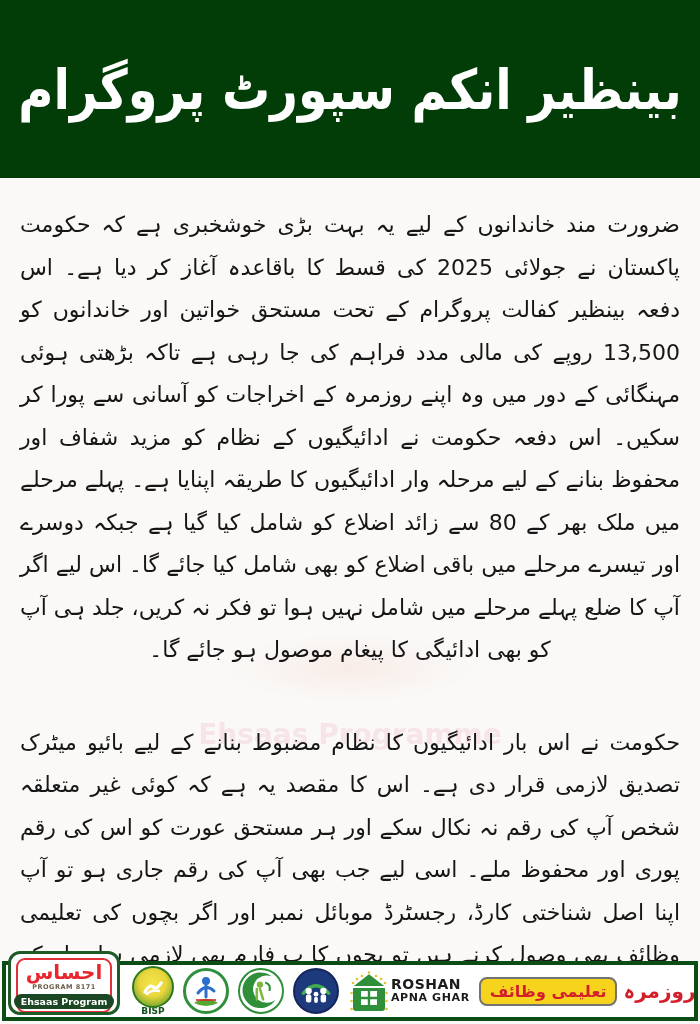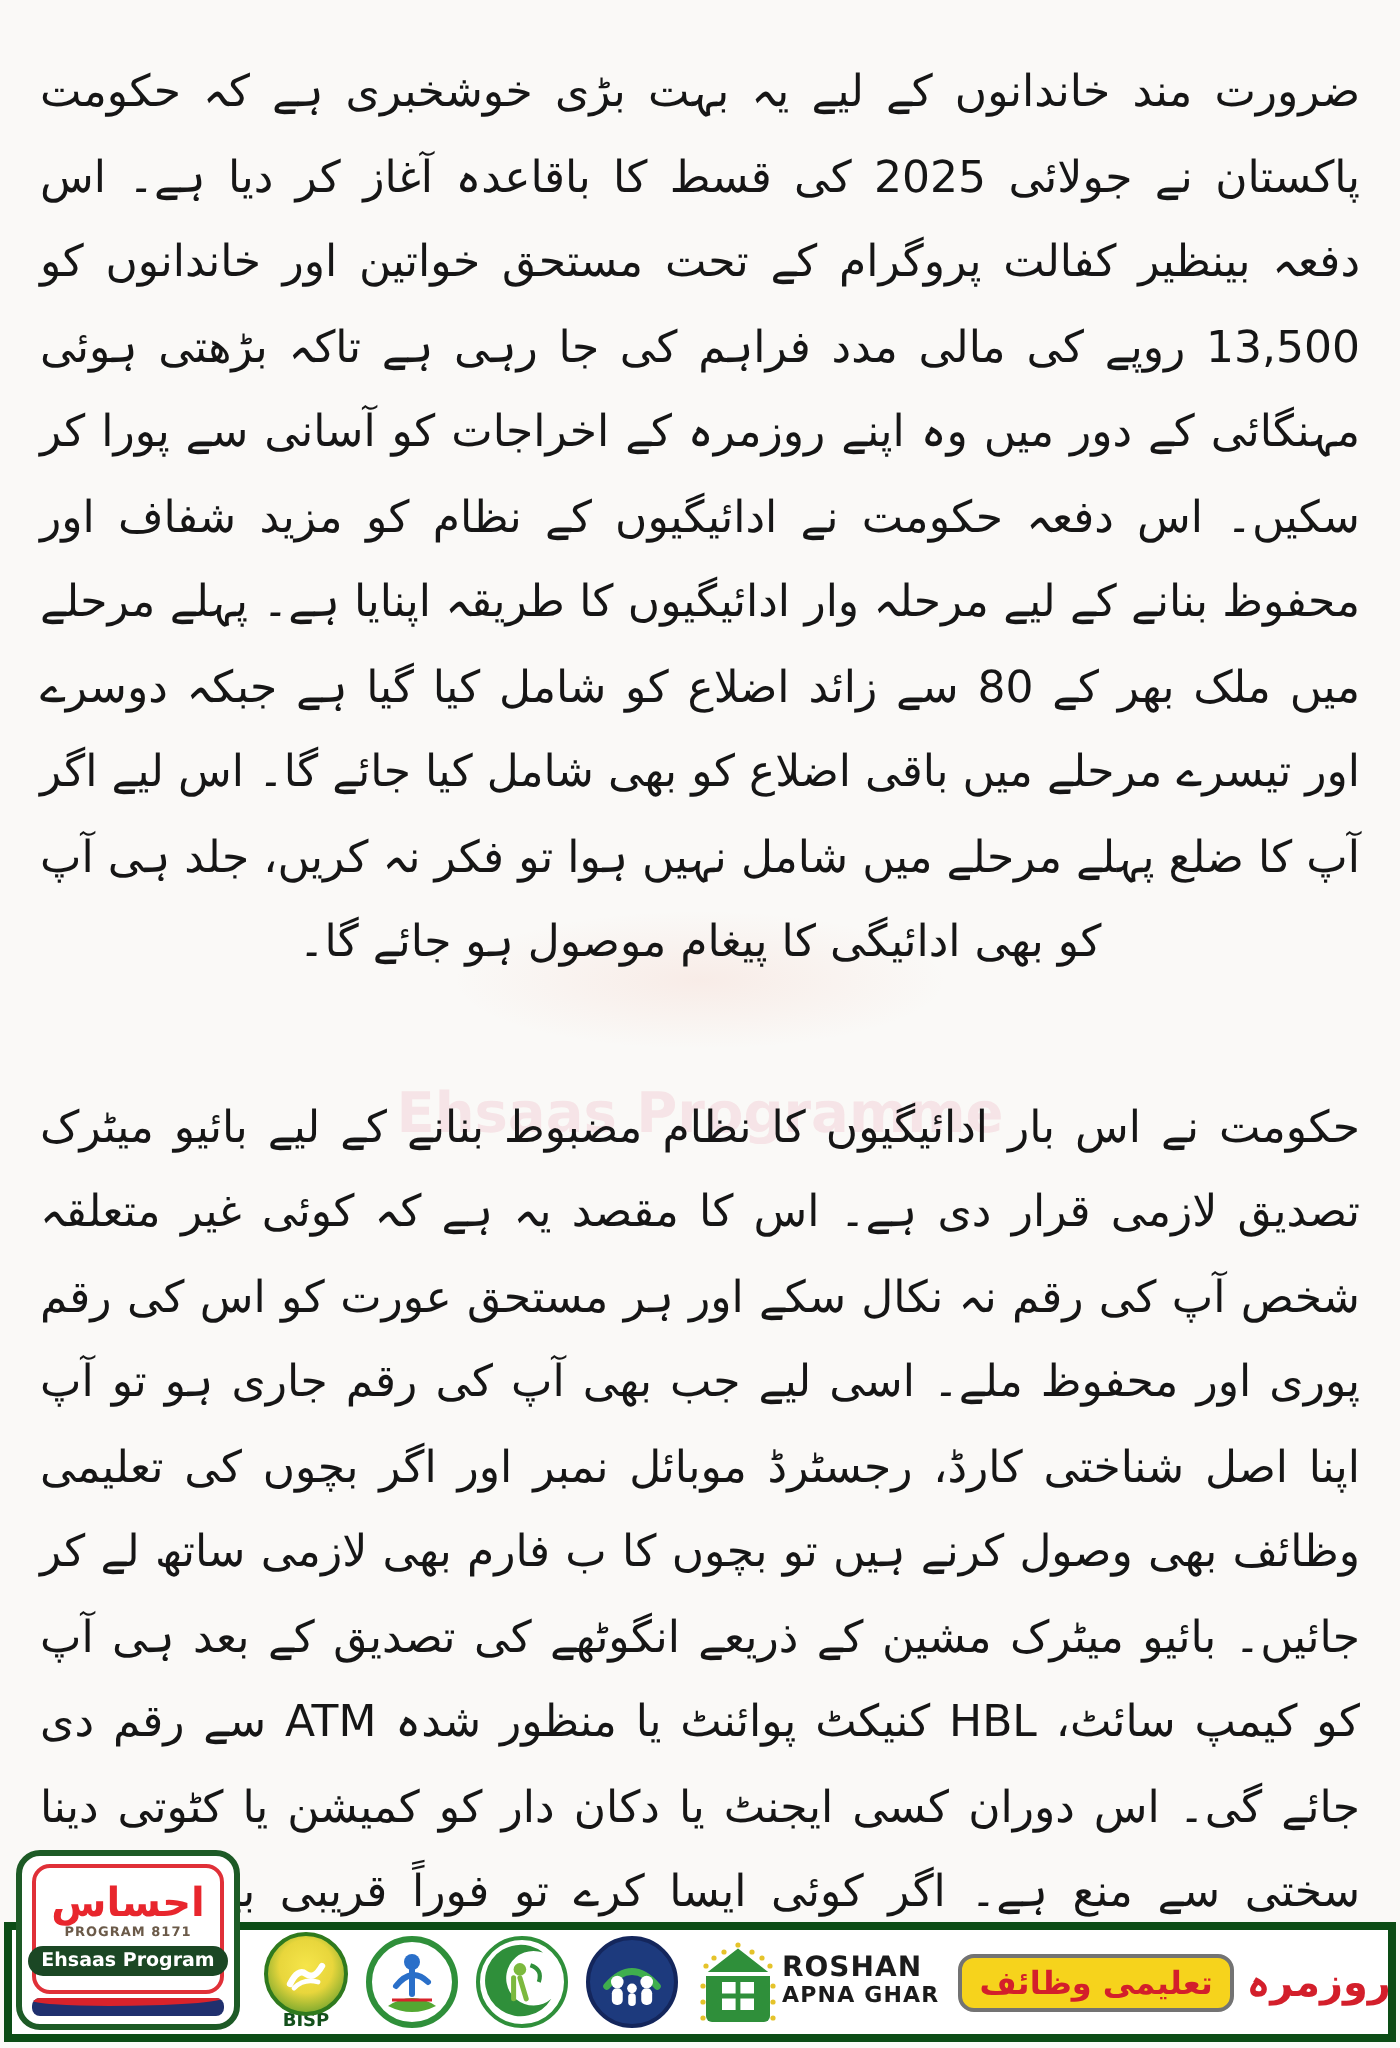--- a/index.html
+++ b/index.html
@@ -36,21 +36,21 @@
   .wm2{ top:455px; left:225px; width:250px; height:70px; border-radius:50%;
         background:radial-gradient(ellipse at center, rgba(228,120,90,0.10), rgba(228,120,90,0) 70%); }
   
   .footer-bar{
     position:absolute; left:2px; right:2px; bottom:3px; height:60px;
     background:#ffffff; border:4px solid #0c4d16; z-index:2;
     display:flex; align-items:center; gap:9px; padding:0 6px 0 126px;
   }
   
   .ehsaas{
-    position:absolute; left:8px; bottom:9px; width:112px; height:90px; z-index:3;
+    position:absolute; left:8px; bottom:9px; width:112px; height:64px; z-index:3;
     background:#ffffff; border:3px solid #1d5a26; border-radius:12px;
     overflow:hidden; display:flex; flex-direction:column;
   }
   .ehsaas-inner{
     margin:4px 5px 2px 5px; border:2px solid #e03038; border-radius:9px;
     flex:1; display:flex; flex-direction:column; align-items:center; justify-content:center;
     padding:2px 2px; background:#fff;
   }
   .ehsaas-urdu{ color:#e8262d; font-size:20px; font-weight:bold; direction:rtl; line-height:20px; }
   .ehsaas-prog{ font-size:6.5px; color:#6b5a49; font-weight:bold; letter-spacing:0.5px; margin-top:1px; }
@@ -95,20 +95,23 @@
     color:#ffffff; font-weight:bold; font-size:16px; direction:rtl; white-space:nowrap;
     box-shadow:0 0 0 2px #ffffff inset;
     border:1px solid #0d6b2a;
   }
 </style>
 </head>
 <body>
 
 <div class="page">
 
+  <div class="header">
+    <div class="title">بینظیر انکم سپورٹ پروگرام</div>
+  </div>
 
   <div class="main">
     <div class="watermark wm2"></div>
     <div class="watermark wm1">Ehsaas Programme</div>
     <p class="para">ضرورت مند خاندانوں کے لیے یہ بہت بڑی خوشخبری ہے کہ حکومت پاکستان نے جولائی 2025 کی قسط کا باقاعدہ آغاز کر دیا ہے۔ اس دفعہ بینظیر کفالت پروگرام کے تحت مستحق خواتین اور خاندانوں کو 13,500 روپے کی مالی مدد فراہم کی جا رہی ہے تاکہ بڑھتی ہوئی مہنگائی کے دور میں وہ اپنے روزمرہ کے اخراجات کو آسانی سے پورا کر سکیں۔ اس دفعہ حکومت نے ادائیگیوں کے نظام کو مزید شفاف اور محفوظ بنانے کے لیے مرحلہ وار ادائیگیوں کا طریقہ اپنایا ہے۔ پہلے مرحلے میں ملک بھر کے 80 سے زائد اضلاع کو شامل کیا گیا ہے جبکہ دوسرے اور تیسرے مرحلے میں باقی اضلاع کو بھی شامل کیا جائے گا۔ اس لیے اگر آپ کا ضلع پہلے مرحلے میں شامل نہیں ہوا تو فکر نہ کریں، جلد ہی آپ کو بھی ادائیگی کا پیغام موصول ہو جائے گا۔</p>
     <p class="para">حکومت نے اس بار ادائیگیوں کا نظام مضبوط بنانے کے لیے بائیو میٹرک تصدیق لازمی قرار دی ہے۔ اس کا مقصد یہ ہے کہ کوئی غیر متعلقہ شخص آپ کی رقم نہ نکال سکے اور ہر مستحق عورت کو اس کی رقم پوری اور محفوظ ملے۔ اسی لیے جب بھی آپ کی رقم جاری ہو تو آپ اپنا اصل شناختی کارڈ، رجسٹرڈ موبائل نمبر اور اگر بچوں کی تعلیمی وظائف بھی وصول کرنے ہیں تو بچوں کا ب فارم بھی لازمی ساتھ لے کر جائیں۔ بائیو میٹرک مشین کے ذریعے انگوٹھے کی تصدیق کے بعد ہی آپ کو کیمپ سائٹ، HBL کنیکٹ پوائنٹ یا منظور شدہ ATM سے رقم دی جائے گی۔ اس دوران کسی ایجنٹ یا دکان دار کو کمیشن یا کٹوتی دینا سختی سے منع ہے۔ اگر کوئی ایسا کرے تو فوراً قریبی بینظیر انکم سپورٹ دفتر یا ہیلپ لائن پر شکایت کریں۔</p>
   </div>
 
   <div class="ehsaas">
     <div class="ehsaas-inner">

